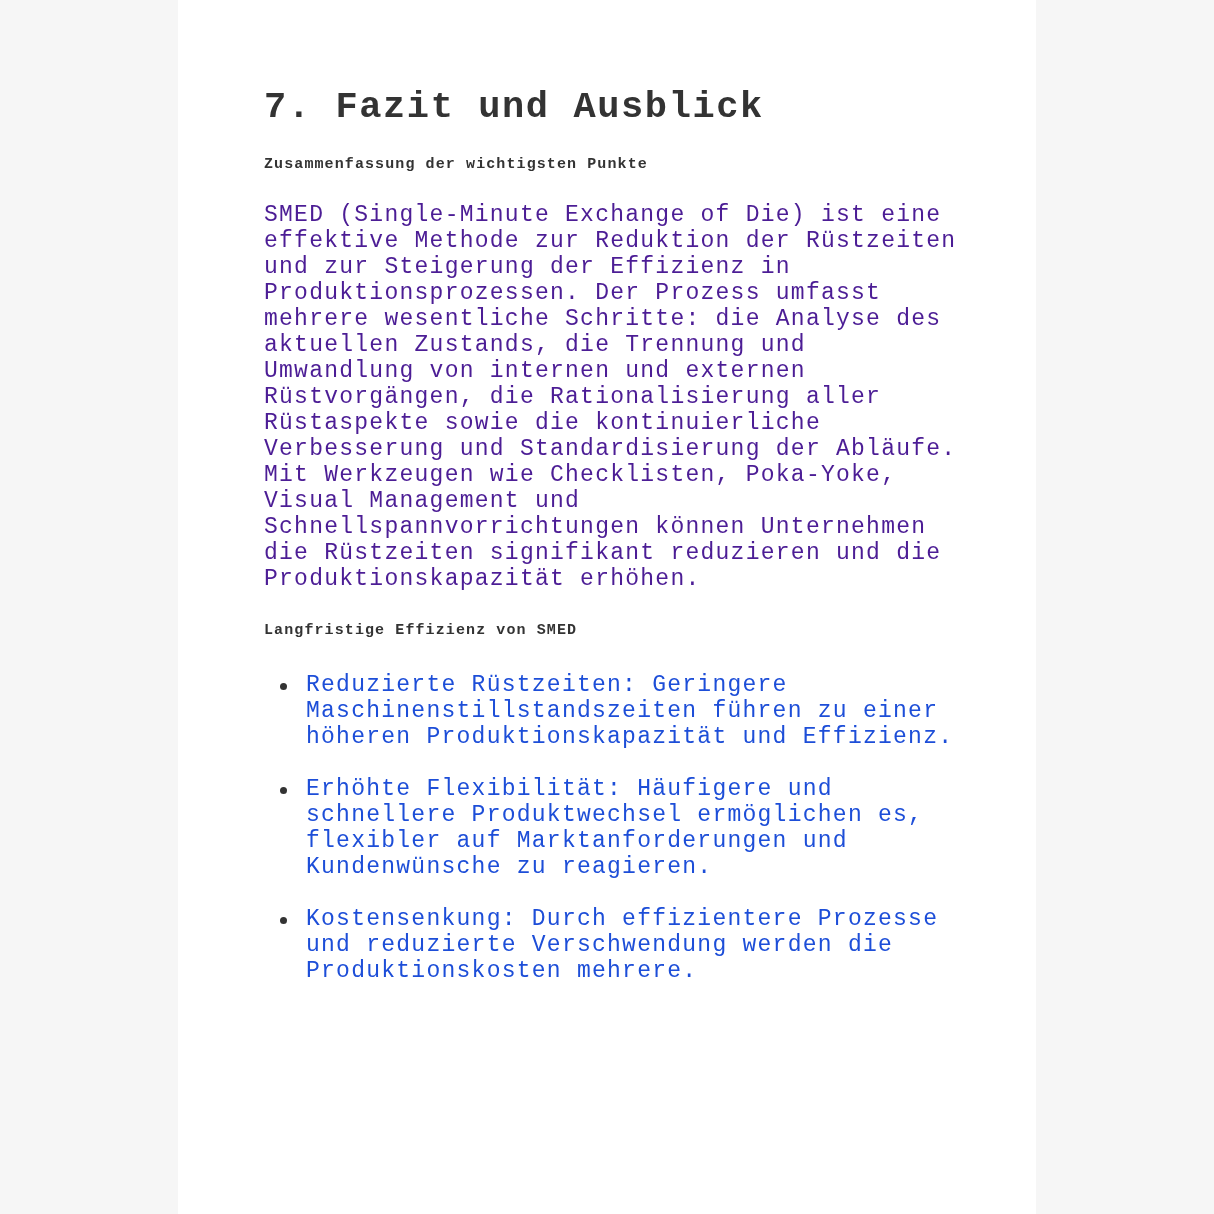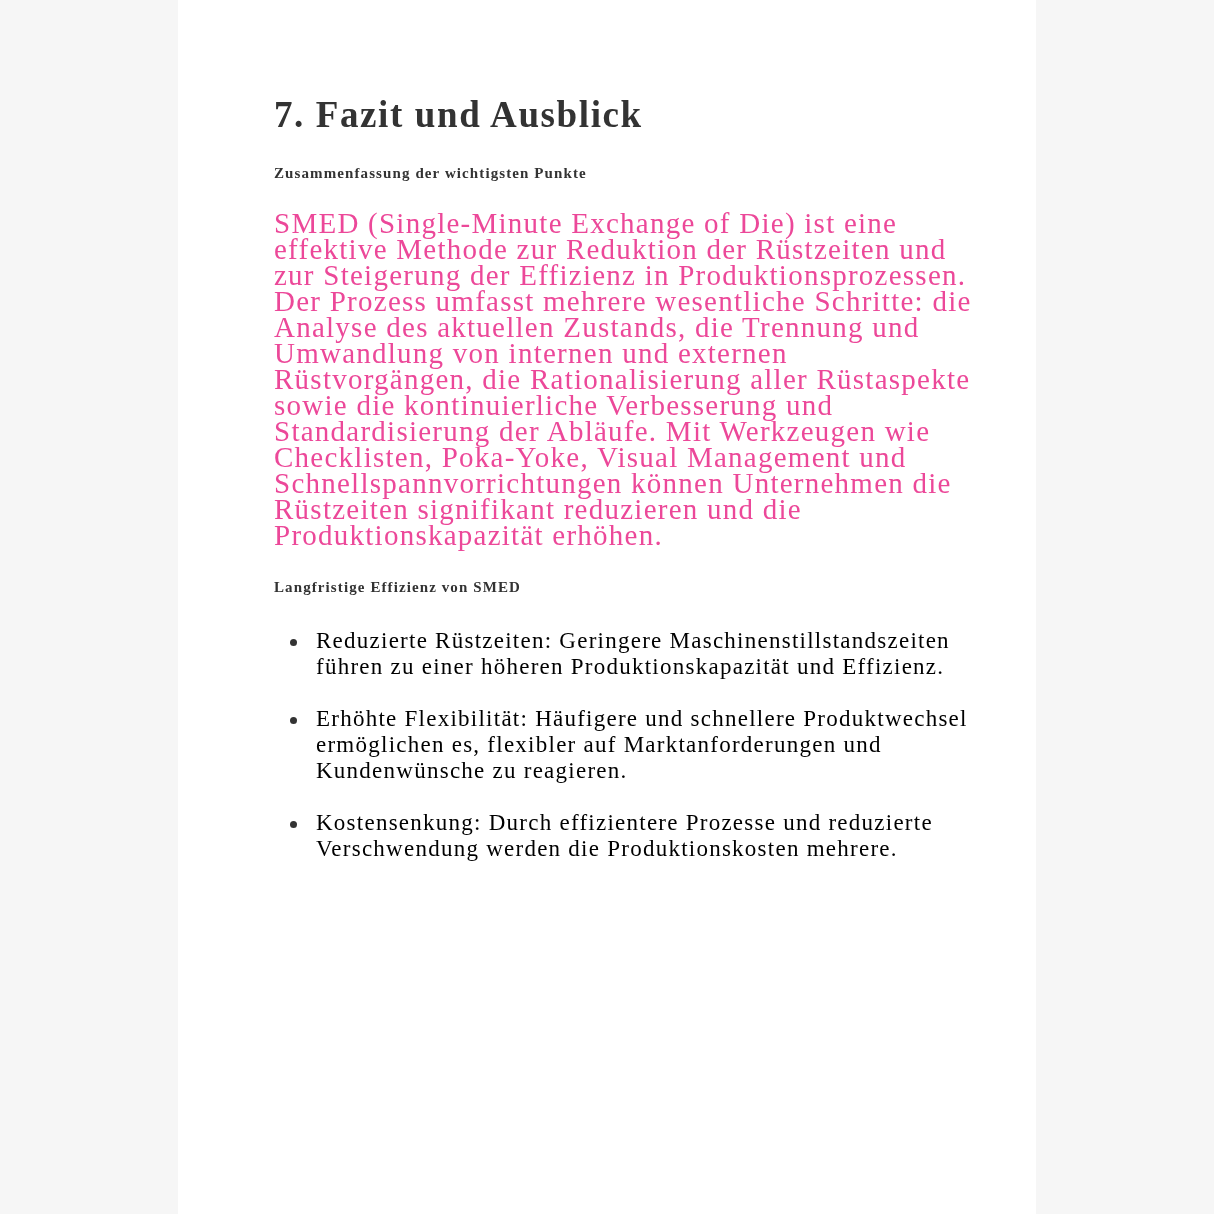--- a/index.html
+++ b/index.html
@@ -14,66 +14,65 @@
       position: absolute;
       left: 178px;
       top: 0;
       width: 858px;
       height: 1214px;
       background: #ffffff;
     }
     .content {
       position: absolute;
       left: 86px;
-      top: 92px;
+      top: 84px;
       width: 700px;
       color: #333333;
-      font-family: Liberation Serif, serif;
-      margin-left: 10px;
+      font-family: Liberation Mono, monospace;
     }
     h1 {
       margin: 0;
       font-size: 37px;
       font-weight: bold;
       letter-spacing: 1.6px;
       line-height: 46px;
       color: #333333;
     }
     h2 {
       margin: 0;
       font-size: 15px;
       font-weight: bold;
       letter-spacing: 1.1px;
       line-height: 30px;
       color: #333333;
     }
     p {
       margin: 0;
-      font-size: 29px;
+      font-size: 23px;
       letter-spacing: 1.25px;
       line-height: 26px;
-      color: #ec4899;
+      color: #4c1d95;
     }
     .sub1 { margin-top: 20px; }
     .para1 { margin-top: 22px; }
     .sub2 { margin-top: 24px; }
     .para2 { margin-top: 22px; }
     ul {
       list-style: none;
       margin: 26px 0 0 0;
       padding: 0;
     }
     li {
       position: relative;
       padding-left: 42px;
       margin-bottom: 26px;
       font-size: 23px;
       letter-spacing: 1.25px;
       line-height: 26px;
-      color: #000000;
+      color: #1d4ed8;
     }
     .bullet {
       position: absolute;
       left: 16px;
       top: 11px;
       width: 7px;
       height: 7px;
       border-radius: 50%;
       background: #333333;
     }

